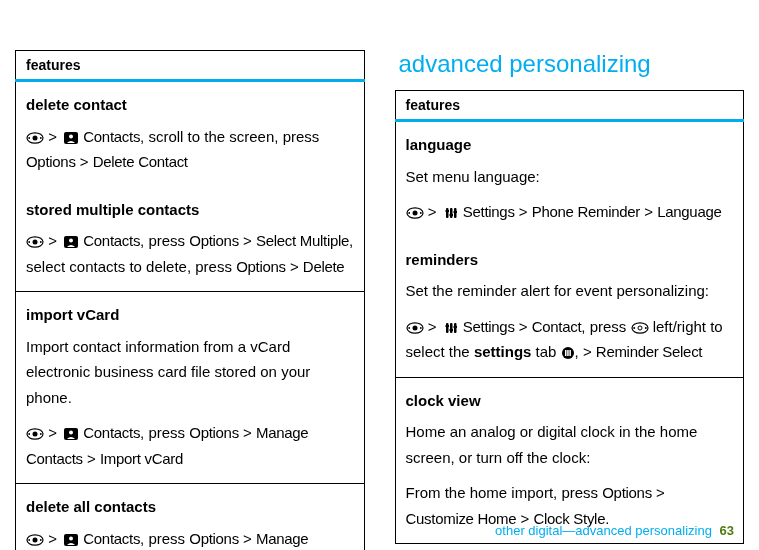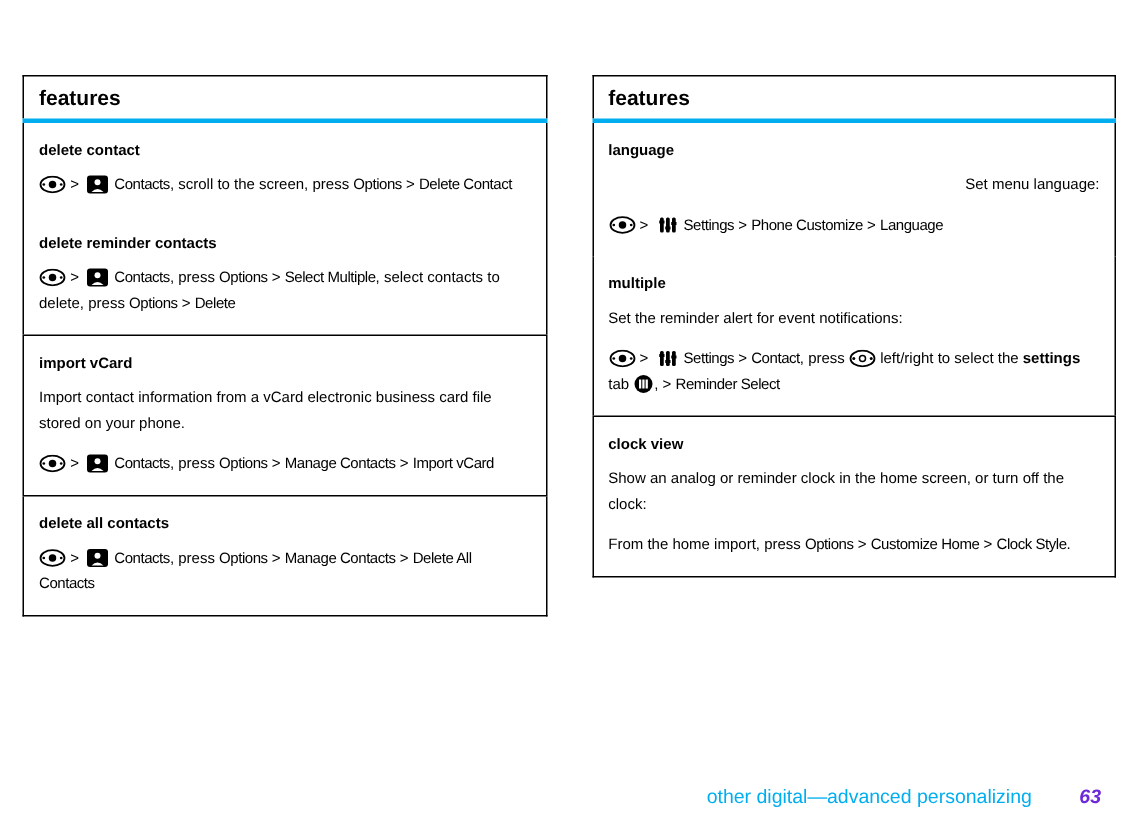--- a/index.html
+++ b/index.html
@@ -35,21 +35,21 @@
     table.features th {
       text-align: left;
       font-size: 14px;
       font-weight: bold;
       padding: 6px 10px;
       border-bottom: 3px solid #00aeef;
     }
     table.features td {
       padding: 10px 10px 12px 10px;
       border-top: 1px solid #000;
-      font-size: 10px;
+      font-size: 15px;
       line-height: 1.7;
       vertical-align: top;
     }
     table.features tr:first-child + tr td { border-top: none; } 
     .row-title {
       font-weight: bold;
       display: block;
       margin-bottom: 6px;
     }
     .bold { font-weight: bold; font-family: Arial, sans-serif; }
@@ -60,24 +60,23 @@
     }
     .footer {
       position: absolute;
       bottom: 12px;
       right: 25px;
       font-size: 13px;
       color: #00aeef;
       text-align: right;
     }
     .footer .pg {
-      color: #6d28d9;
+      color: #4d7c0f;
       font-weight: bold;
-      margin-left: 28px;
-      font-style: italic;
+      margin-left: 4px;
     }
     .gap { display:inline-block; width:2px; }
     svg { vertical-align: middle; }
   </style>
 </head>
 <body>
 
 <div class="columns">
   <div class="col">
     <table class="features">
@@ -97,21 +96,21 @@
                   <circle cx="14.8" cy="6" r="0.9" fill="#000"></circle>
                 </svg> &gt;<span class="gap"></span> <svg class="icon" width="16" height="14" viewBox="0 0 16 14">
                   <rect x="1" y="1" width="14" height="12" rx="2" fill="#000"></rect>
                   <circle cx="8" cy="5.5" r="2" fill="#fff"></circle>
                   <path d="M4 12 Q8 8 12 12 Z" fill="#fff"></path>
                 </svg> <span class="cond">Contacts</span><span>, scroll to the screen, press </span><span class="cond">Options</span><span> &gt; </span><span class="cond">Delete Contact</span></div>
             </td>
           </tr>
           <tr>
             <td>
-              <span class="row-title">delete reminder contacts</span>
+              <span class="row-title">stored multiple contacts</span>
               <div><svg class="icon" width="18" height="12" viewBox="0 0 18 12">
                   <ellipse cx="9" cy="6" rx="8" ry="5.2" fill="none" stroke="#000" stroke-width="1.2"></ellipse>
                   <circle cx="9" cy="6" r="2.5" fill="#000"></circle>
                   <circle cx="3.2" cy="6" r="0.9" fill="#000"></circle>
                   <circle cx="14.8" cy="6" r="0.9" fill="#000"></circle>
                 </svg> &gt;<span class="gap"></span> <svg class="icon" width="16" height="14" viewBox="0 0 16 14">
                   <rect x="1" y="1" width="14" height="12" rx="2" fill="#000"></rect>
                   <circle cx="8" cy="5.5" r="2" fill="#fff"></circle>
                   <path d="M4 12 Q8 8 12 12 Z" fill="#fff"></path>
                 </svg> <span class="cond">Contacts</span><span>, press </span><span class="cond">Options</span><span> &gt; </span><span class="cond">Select Multiple</span><span>, select contacts to delete, press </span><span class="cond">Options</span><span> &gt; </span><span class="cond">Delete</span></div>
@@ -145,50 +144,51 @@
                   <rect x="1" y="1" width="14" height="12" rx="2" fill="#000"></rect>
                   <circle cx="8" cy="5.5" r="2" fill="#fff"></circle>
                   <path d="M4 12 Q8 8 12 12 Z" fill="#fff"></path>
                 </svg> <span class="cond">Contacts</span><span>, press </span><span class="cond">Options</span><span> &gt; </span><span class="cond">Manage Contacts</span><span> &gt; </span><span class="cond">Delete All Contacts</span></div>
             </td>
           </tr>
         </tbody>
     </table>
   </div>
   <div class="col">
+    <div class="section-title">advanced personalizing</div>
     <table class="features">
       <tbody>
           <tr>
             <th>features</th>
           </tr>
       </tbody>
         <tbody id="right-body">
           <tr>
             <td>
               <span class="row-title">language</span>
-              <div style="margin-bottom:10px;text-align:right;">Set menu language:</div>
+              <div style="margin-bottom:10px;">Set menu language:</div>
               <div><svg class="icon" width="18" height="12" viewBox="0 0 18 12">
                   <ellipse cx="9" cy="6" rx="8" ry="5.2" fill="none" stroke="#000" stroke-width="1.2"></ellipse>
                   <circle cx="9" cy="6" r="2.5" fill="#000"></circle>
                   <circle cx="3.2" cy="6" r="0.9" fill="#000"></circle>
                   <circle cx="14.8" cy="6" r="0.9" fill="#000"></circle>
                 </svg> &gt;<span class="gap"></span> <svg class="icon" width="16" height="14" viewBox="0 0 16 14">
                   <rect x="3" y="2" width="2.5" height="10" rx="1" fill="#000"></rect>
                   <rect x="7" y="2" width="2.5" height="10" rx="1" fill="#000"></rect>
                   <rect x="11" y="2" width="2.5" height="10" rx="1" fill="#000"></rect>
                   <rect x="2.5" y="4" width="3.5" height="2" fill="#000"></rect>
                   <rect x="6.5" y="8" width="3.5" height="2" fill="#000"></rect>
                   <rect x="10.5" y="5" width="3.5" height="2" fill="#000"></rect>
-                </svg> <span class="cond">Settings</span><span> &gt; </span><span class="cond">Phone Customize</span><span> &gt; </span><span class="cond">Language</span></div>
-            </td>
-          </tr>
-          <tr>
-            <td>
-              <span class="row-title">multiple</span>
-              <div style="margin-bottom:10px;">Set the reminder alert for event notifications:</div>
+                </svg> <span class="cond">Settings</span><span> &gt; </span><span class="cond">Phone Reminder</span><span> &gt; </span><span class="cond">Language</span></div>
+            </td>
+          </tr>
+          <tr>
+            <td>
+              <span class="row-title">reminders</span>
+              <div style="margin-bottom:10px;">Set the reminder alert for event personalizing:</div>
               <div><svg class="icon" width="18" height="12" viewBox="0 0 18 12">
                   <ellipse cx="9" cy="6" rx="8" ry="5.2" fill="none" stroke="#000" stroke-width="1.2"></ellipse>
                   <circle cx="9" cy="6" r="2.5" fill="#000"></circle>
                   <circle cx="3.2" cy="6" r="0.9" fill="#000"></circle>
                   <circle cx="14.8" cy="6" r="0.9" fill="#000"></circle>
                 </svg> &gt;<span class="gap"></span> <svg class="icon" width="16" height="14" viewBox="0 0 16 14">
                   <rect x="3" y="2" width="2.5" height="10" rx="1" fill="#000"></rect>
                   <rect x="7" y="2" width="2.5" height="10" rx="1" fill="#000"></rect>
                   <rect x="11" y="2" width="2.5" height="10" rx="1" fill="#000"></rect>
                   <rect x="2.5" y="4" width="3.5" height="2" fill="#000"></rect>
@@ -203,21 +203,21 @@
                   <circle cx="7" cy="7" r="6" fill="#000"></circle>
                   <rect x="4" y="4" width="1.5" height="6" fill="#fff"></rect>
                   <rect x="6.2" y="4" width="1.5" height="6" fill="#fff"></rect>
                   <rect x="8.4" y="4" width="1.5" height="6" fill="#fff"></rect>
                 </svg><span>, &gt; </span><span class="cond">Reminder Select</span></div>
             </td>
           </tr>
           <tr>
             <td>
               <span class="row-title">clock view</span>
-              <div style="margin-bottom:10px;">Show an analog or reminder clock in the home screen, or turn off the clock:</div>
+              <div style="margin-bottom:10px;">Home an analog or digital clock in the home screen, or turn off the clock:</div>
               <div><span>From the home import, press </span><span class="cond">Options</span><span> &gt; </span><span class="cond">Customize Home</span><span> &gt; </span><span class="cond">Clock Style</span><span>.</span></div>
             </td>
           </tr>
         </tbody>
     </table>
   </div>
 </div>
 
 <div class="footer">
   <span>other digital—advanced personalizing</span>

